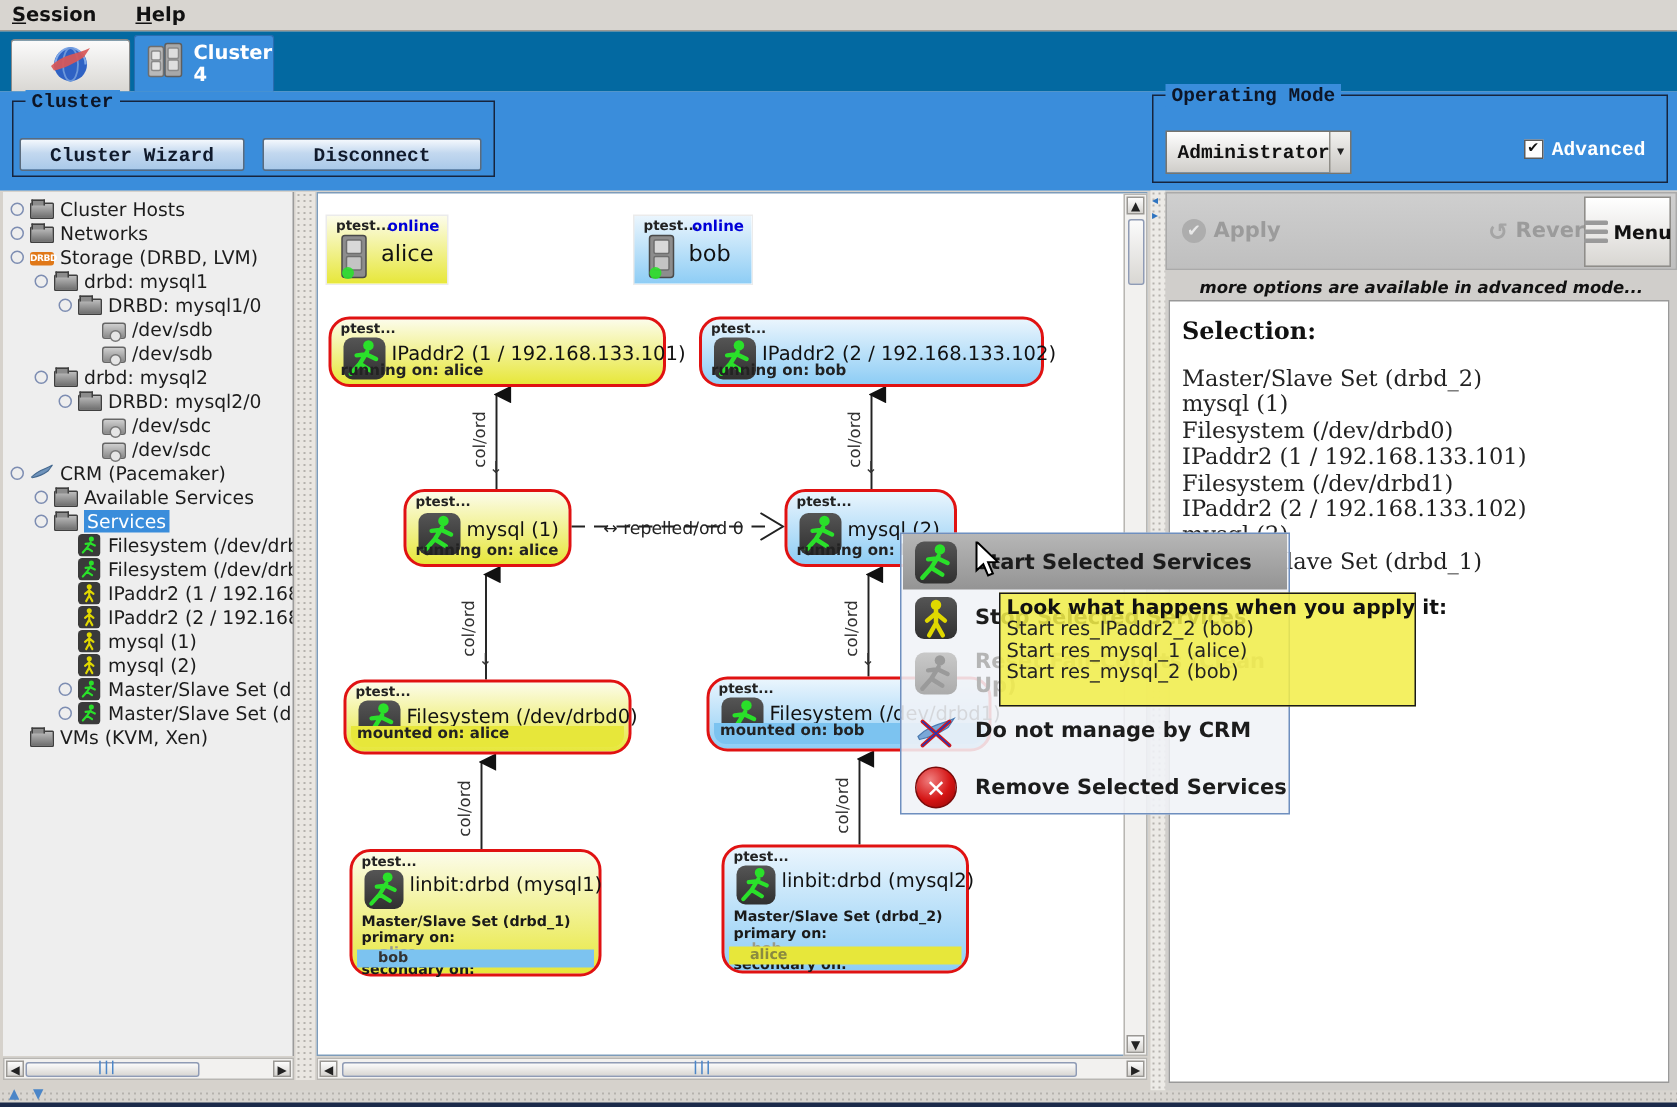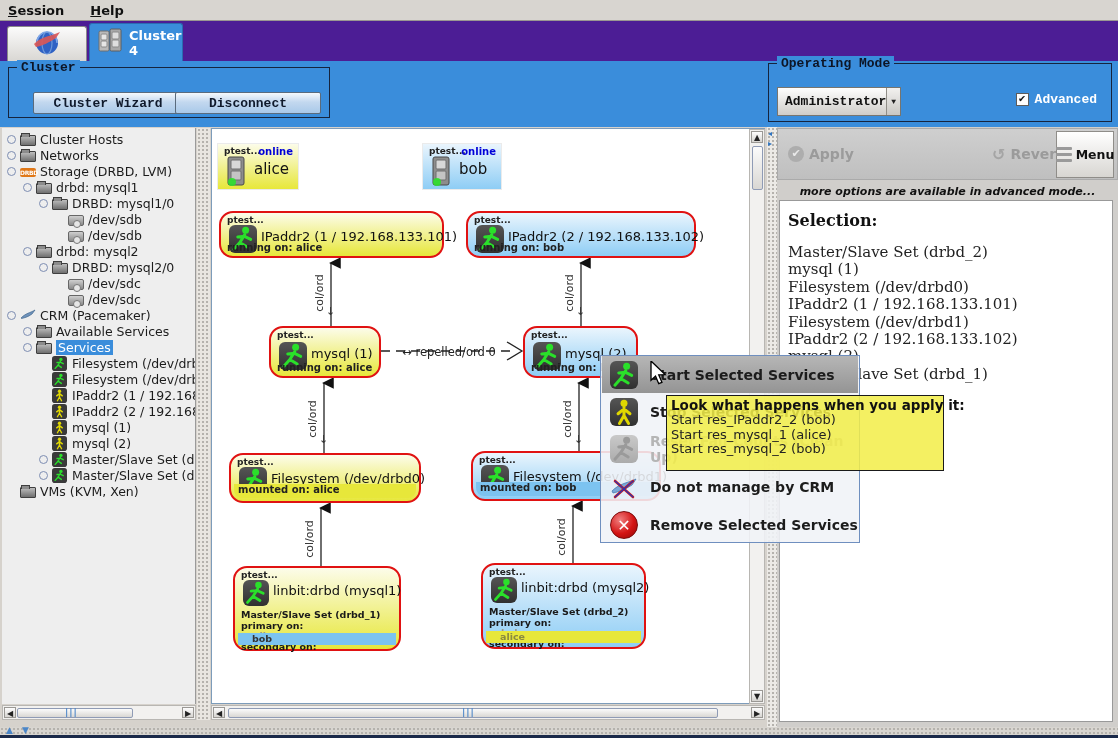--- a/index.html
+++ b/index.html
@@ -6,32 +6,32 @@
   html,body { width:1118px; height:738px; }
   body { font-family:"DejaVu Sans", sans-serif; background:#d6d2cc; position:relative; overflow:hidden; outline:1px solid #666; }
   .abs { position:absolute; }
 
   
   #menubar { left:0; top:0; width:1118px; height:21px; background:#d8d5d0; border-bottom:1px solid #9a9792; display:flex; align-items:center; gap:26px; padding-left:8px; }
   .menu-item { display:inline-block; font-weight:bold; font-size:13px; color:#111; }
   .menu-item::first-letter { text-decoration:underline; }
 
   
-  #tabstrip { left:0; top:21px; width:1118px; height:40px; background:#4c1d95; }
+  #tabstrip { left:0; top:21px; width:1118px; height:40px; background:#0369a1; }
   #tab-home { left:7px; top:5px; width:80px; height:35px; background:linear-gradient(#fbfbfb,#d9d7d3); border:1px solid #8a8a8a; border-bottom:none; border-radius:3px 3px 0 0; display:flex; align-items:center; justify-content:center; }
   #tab-cluster { left:89px; top:2px; width:94px; height:38px; background:#3a8ddb; border:1px solid #2a6cb0; border-bottom:none; border-radius:3px 3px 0 0; display:flex; align-items:center; gap:5px; padding-left:6px; color:#fff; font-weight:bold; font-size:13px; }
 
   
   #blueband { left:0; top:61px; width:1118px; height:66px; background:#3a8ddb;font-family:Liberation Mono, monospace; }
   .groupbox { position:absolute; border:1px solid #16243d; }
   .groupbox .legend { position:absolute; top:-8px; left:8px; background:#3a8ddb; padding:0 4px; font-weight:bold; font-size:13px; color:#0d1526; }
   #gb-cluster { left:8px; top:6px; width:322px; height:51px; }
   #gb-opmode { left:768px; top:2px; width:344px; height:59px; }
   .hbtn { position:absolute; height:22px; background:linear-gradient(#f5f9fd,#c3d8ef 45%,#a9c9e9); border:1px solid #5a6b7d; border-radius:2px; font-weight:bold; font-size:13px; color:#101a2c; display:flex; align-items:center; justify-content:center; }
-  #btn-wizard { left:24px; top:24px; width:150px;text-align:right; }
+  #btn-wizard { left:4px; top:24px; width:150px;text-align:right; }
   #btn-disconnect { left:166px; top:24px; width:146px; }
   #opmode-select { left:8px; top:23px; width:124px; height:29px; background:linear-gradient(#fefefe,#cfcdc9); border:1px solid #77756f; display:flex; align-items:center; }
   #opmode-select .val { flex:1; font-weight:bold; font-size:13px; color:#111; padding-left:7px; }
   #opmode-select .arrowbox { width:22px; height:100%; border-left:1px solid #908e88; background:linear-gradient(#f2f1ef,#c9c7c3); display:flex; align-items:center; justify-content:center; font-size:8px; color:#222; }
   #adv-wrap { position:absolute; right:14px; top:28px; display:flex; align-items:center; gap:6px; }
   #adv-box { width:13px; height:13px; background:#fdfdfd; border:1px solid #5c5c5c; font-size:11px; line-height:11px; font-weight:bold; color:#111; text-align:center; }
   #adv-label { font-weight:bold; font-size:13px; color:#fff; }
 
   
   #tree { left:2px; top:128px; width:194px; height:576px; background:#eeeeee; border-right:1px solid #9a9a9a; overflow:hidden; padding-top:3px; }

